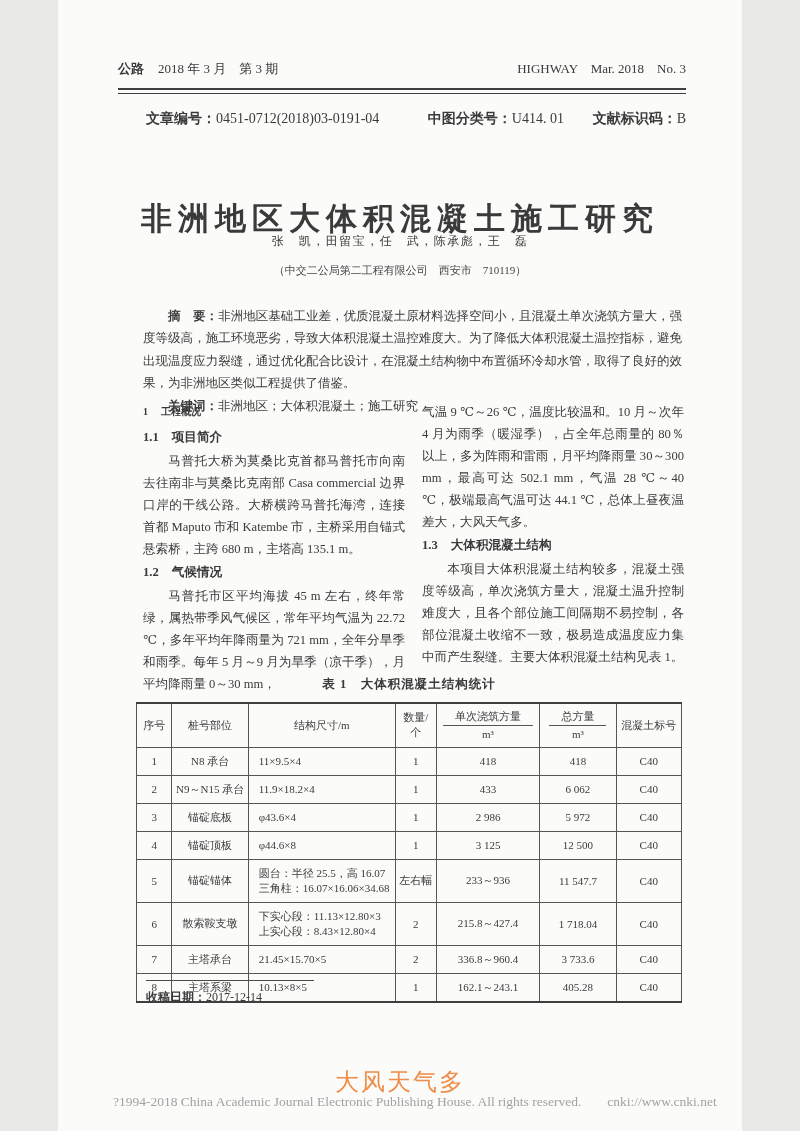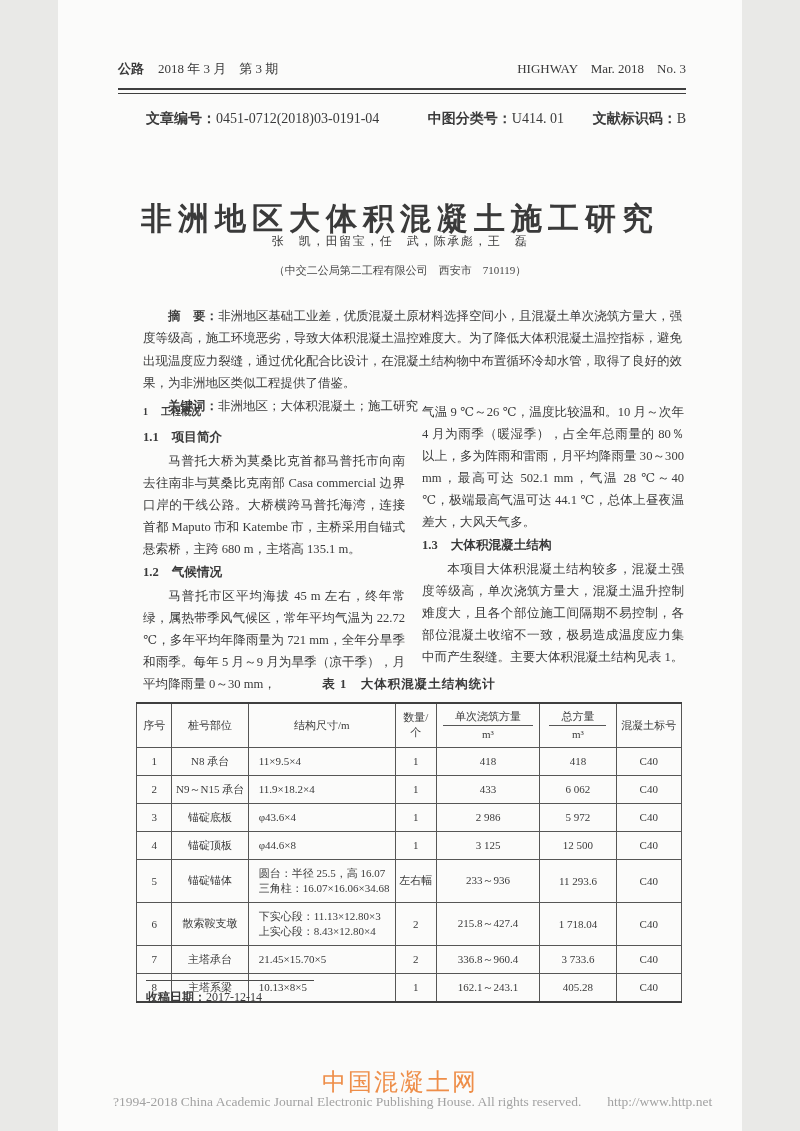--- a/index.html
+++ b/index.html
@@ -187,21 +187,21 @@
         </tr>
         <tr>
           <td>5</td>
           <td>锚碇锚体</td>
           <td class="dims">
               <div>圆台：半径 25.5，高 16.07</div>
               <div>三角柱：16.07×16.06×34.68</div>
             </td>
           <td>左右幅</td>
           <td>233～936</td>
-          <td>11 293.6</td>
+          <td>11 547.7</td>
           <td>C40</td>
         </tr>
         <tr>
           <td>6</td>
           <td>散索鞍支墩</td>
           <td class="dims">
               <div>下实心段：11.13×12.80×3</div>
               <div>上实心段：8.43×12.80×4</div>
             </td>
           <td>2</td>
@@ -235,18 +235,18 @@
         </tr>
       </tbody>
     </table>
   </div>
 
   <div class="footnote">
     <div class="footnote-rule"></div>
     <span class="lbl">收稿日期：</span><span>2017-12-14</span>
   </div>
 
-  <div class="watermark">中国混凝土网</div>
+  <div class="watermark">大风天气多</div>
   <div class="copyright">
-    <span>?1994-2018 China Academic Journal Electronic Publishing House. All rights reserved.</span><span class="url">http://www.http.net</span>
+    <span>?1994-2018 China Academic Journal Electronic Publishing House. All rights reserved.</span><span class="url">cnki://www.cnki.net</span>
   </div>
 
 </div>
 
 </body></html>

